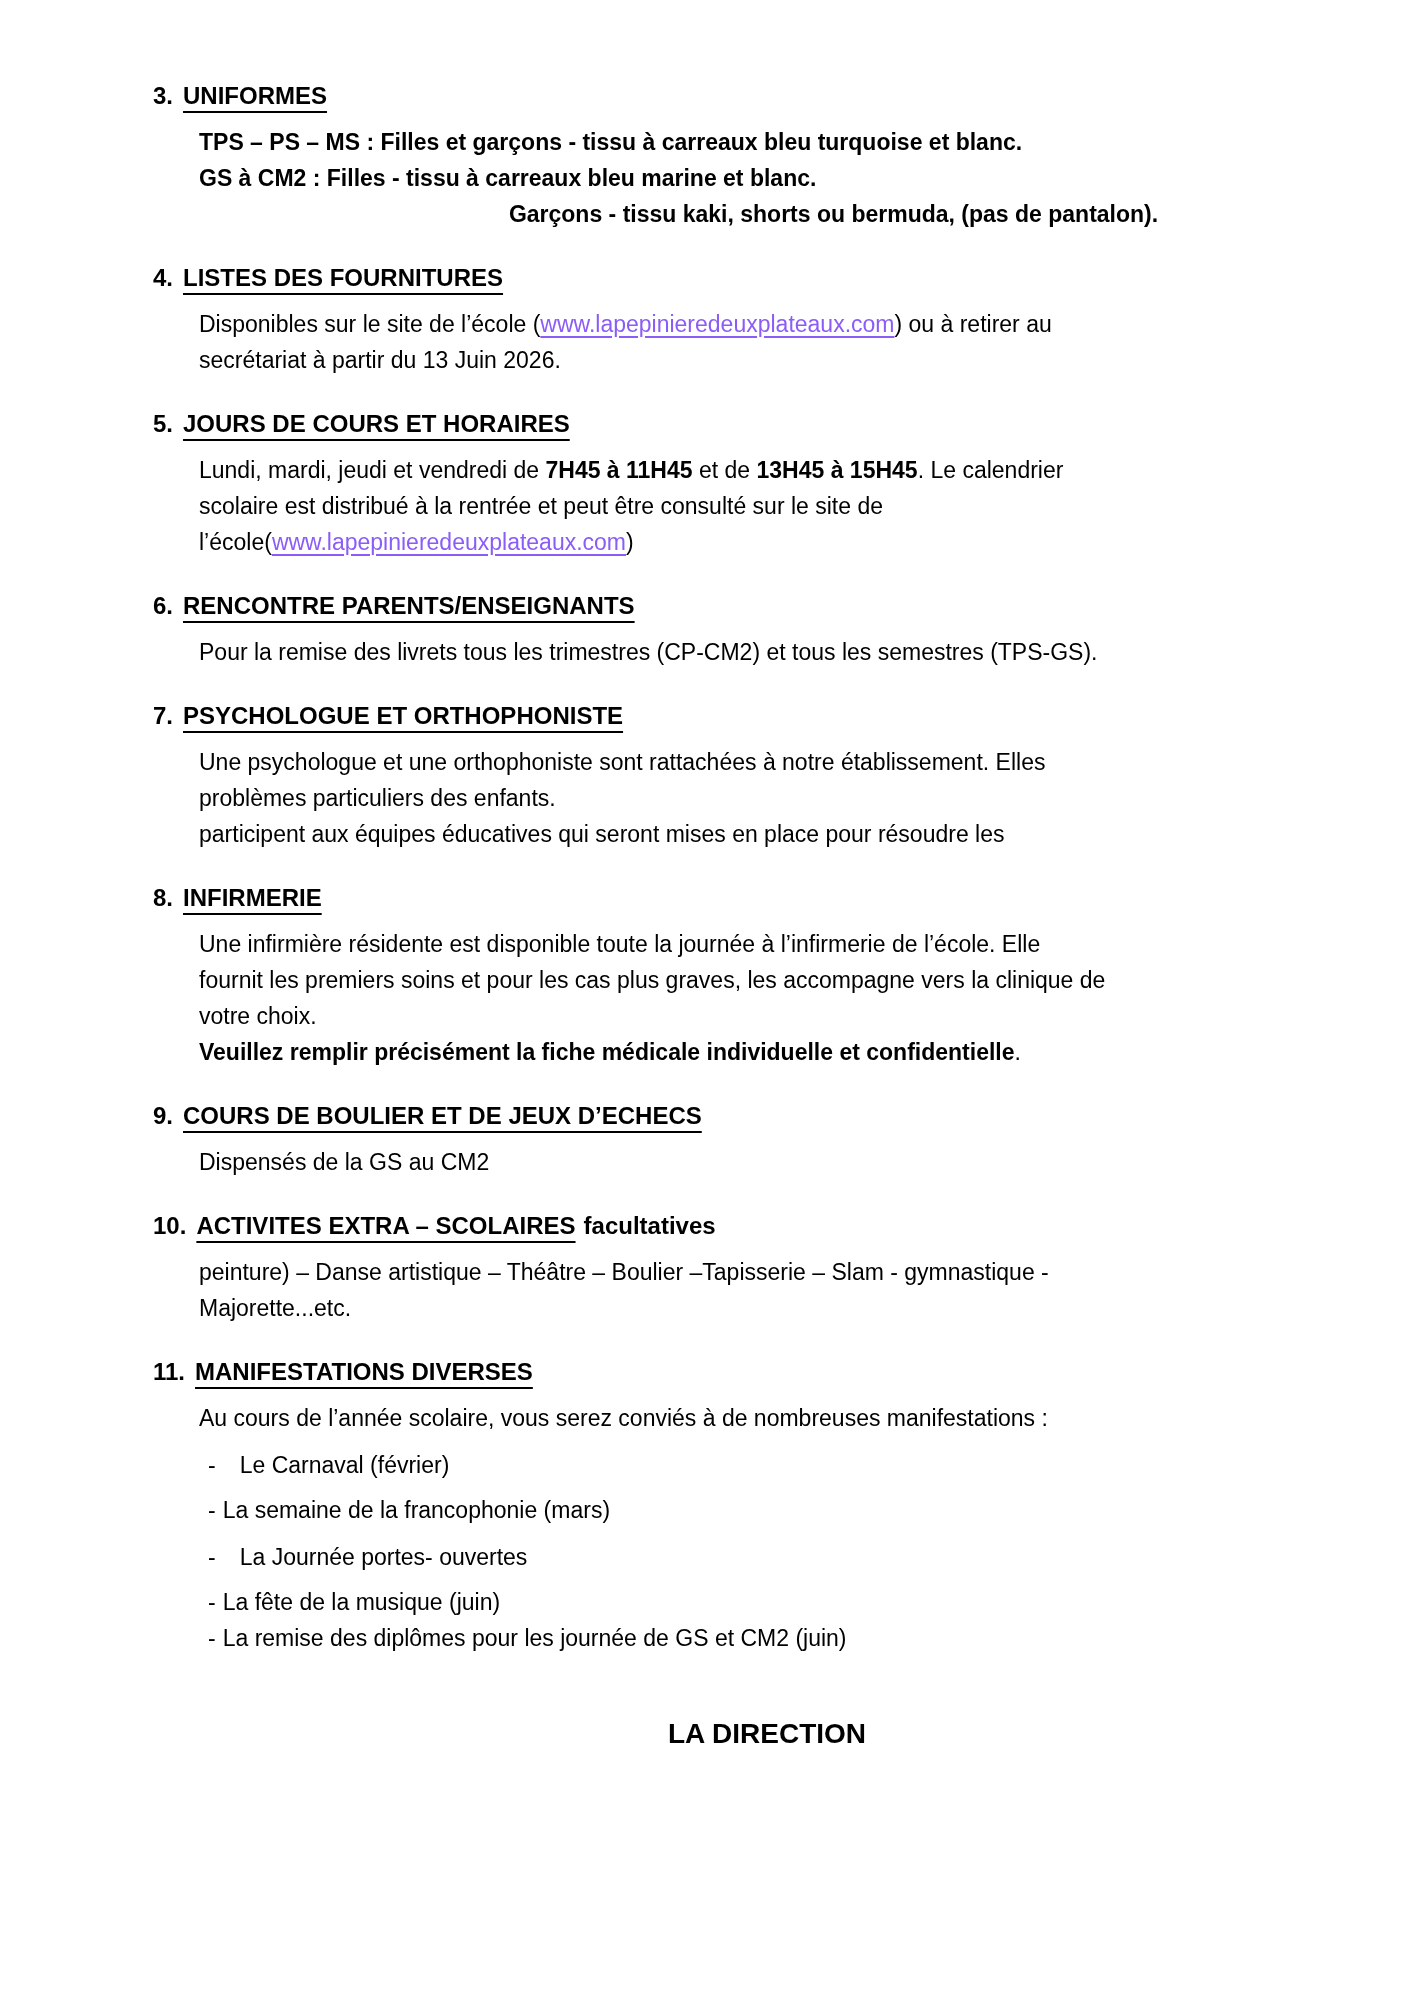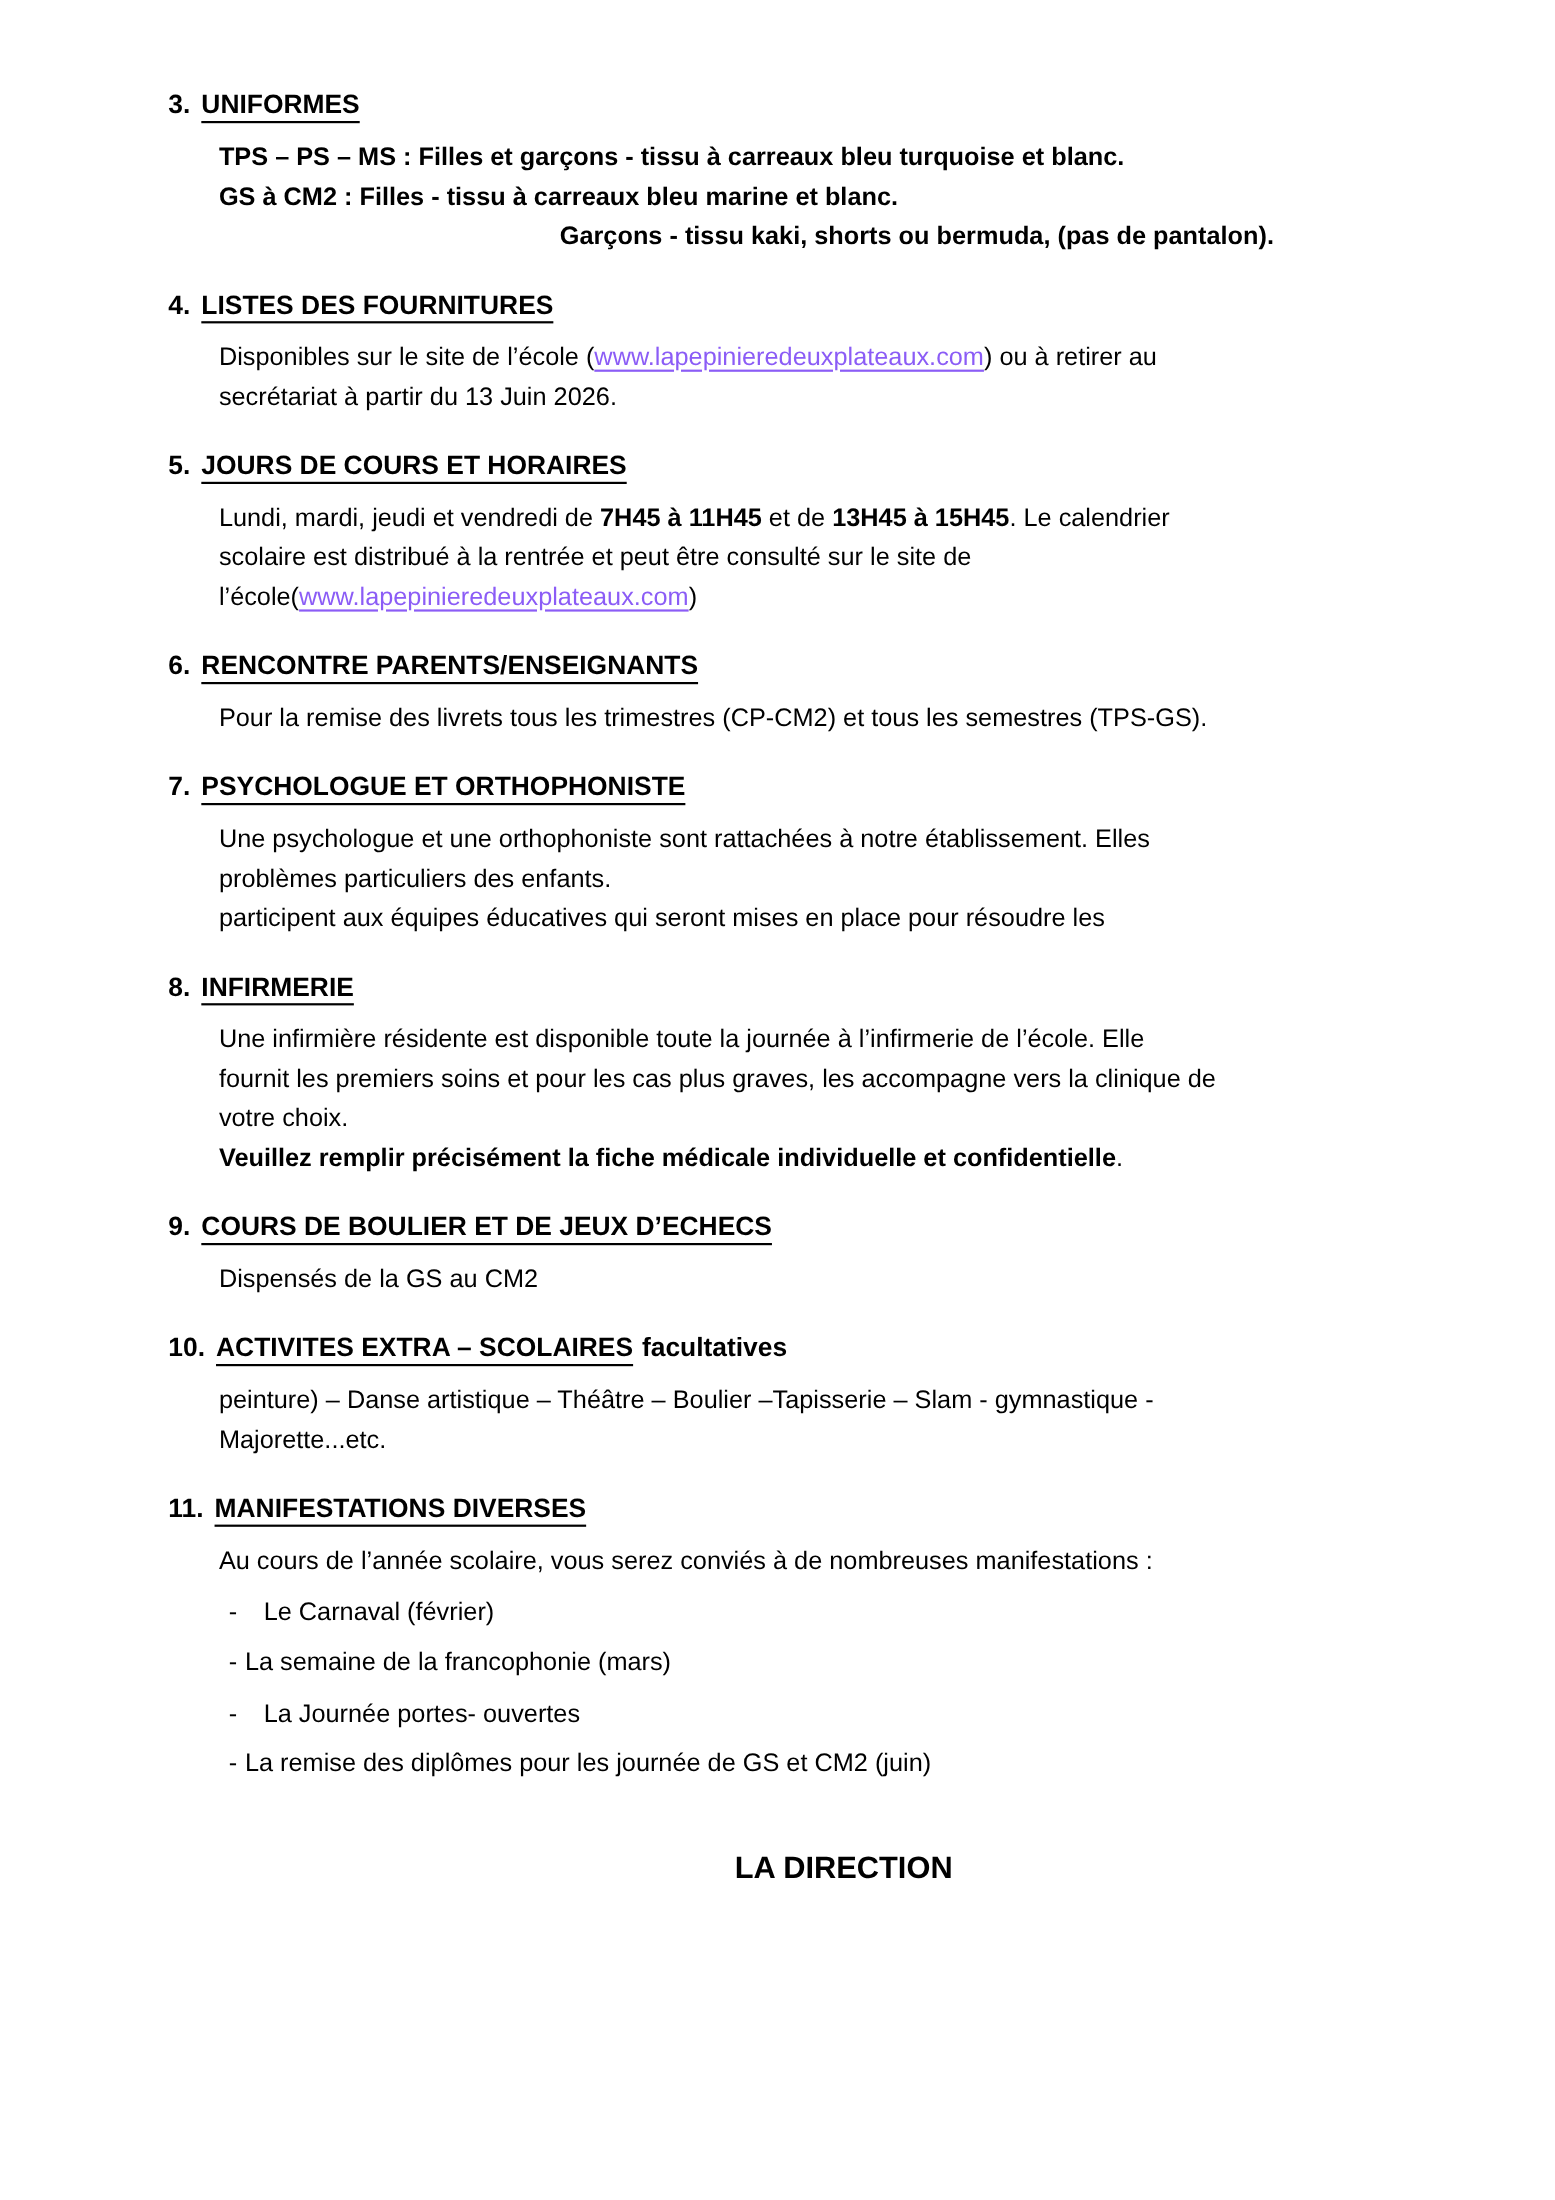--- a/index.html
+++ b/index.html
@@ -145,19 +145,20 @@
     <h2 class="heading">
       <span class="num">11.</span><span class="title">MANIFESTATIONS DIVERSES</span>
     </h2>
     <div class="body">
       <div class="line"><span>Au cours de l’année scolaire, vous serez conviés à de nombreuses manifestations :</span></div>
     </div>
     <div class="items">
       <div class="it spaced"><span class="bullet">-</span><span>Le Carnaval (février)</span></div>
       <div class="it"><span class="bullet">-</span><span>La semaine de la francophonie (mars)</span></div>
       <div class="it spaced"><span class="bullet">-</span><span>La Journée portes- ouvertes</span></div>
+      <div class="it"><span class="bullet">-</span><span>La fête de la musique (juin)</span></div>
       <div class="it"><span class="bullet">-</span><span>La remise des diplômes pour les journée de GS et CM2 (juin)</span></div>
     </div>
   </div>
 
   <div class="footer">LA DIRECTION</div>
 
 </div>
 
 </body></html>

